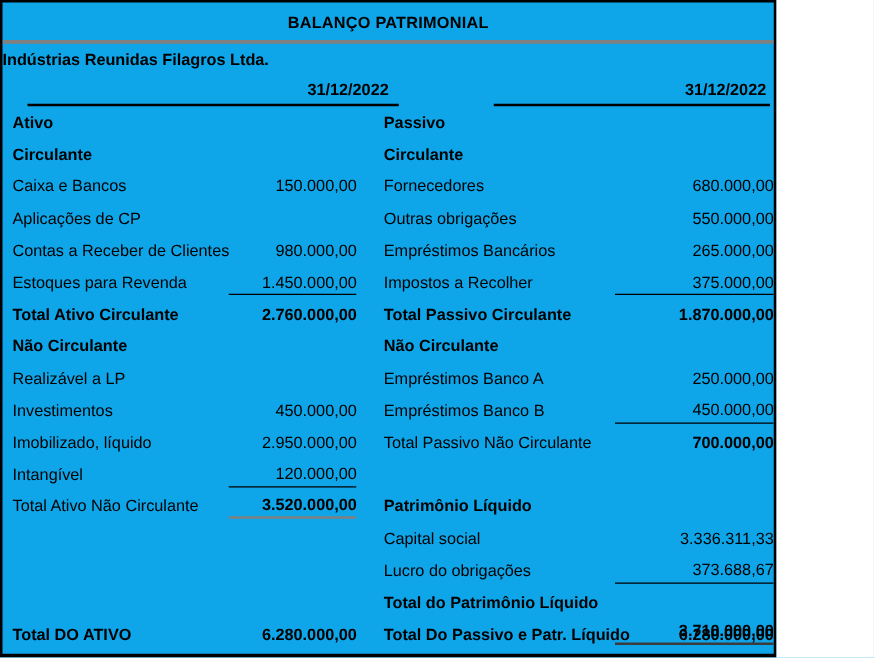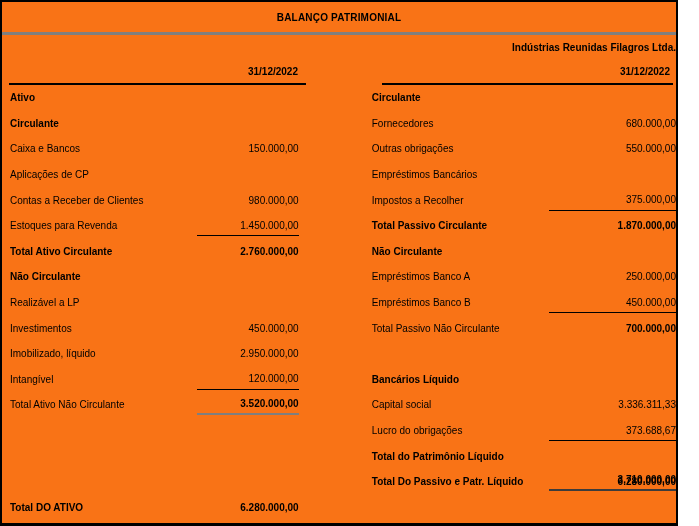--- a/index.html
+++ b/index.html
@@ -1,45 +1,44 @@
 <!DOCTYPE html>
 <html><head>
 <meta charset="utf-8">
 <style>
   html,body{margin:0;padding:0;background:#fff;}
   .sheet{
     position:relative;
-    width:678px;height:526px;
+    width:621px;height:526px;
     box-sizing:border-box;
-    background:#f97316;
+    background:#0ea5e9;
     border:2px solid #000;
     border-bottom-width:3px;
     font-family:"Liberation Sans", sans-serif;
-    font-size:10px;
+    font-size:13px;
     color:#000;
     overflow:hidden;
   }
   .title-bar{
     height:30px;
     border-bottom:3px solid #808080;
     display:flex;align-items:center;justify-content:center;
     font-weight:700;
     letter-spacing:.2px;
   }
   .company-row{
     height:24px;
-    display:flex;align-items:center;justify-content:flex-end;
-    font-weight:700;
-    padding-left:28px;
+    display:flex;align-items:center;justify-content:flex-start;
+    font-weight:700;
   }
   .dates-row{
     height:26px;
     display:flex;
     box-sizing:border-box;
-    padding:0 3px 0 7px;
+    padding:0 3px 0 20px;
   }
   .dates-left{
     width:297px;
     border-bottom:2px solid #000;
     display:flex;align-items:center;justify-content:flex-end;
     padding-right:8px;box-sizing:border-box;
     font-weight:700;
   }
   .dates-gap{width:76px;}
   .dates-right{
@@ -165,33 +164,38 @@
       <div class="row">
         <span class="lbl b">Total DO ATIVO</span>
         <span class="val b">6.280.000,00</span>
       </div>
     </div>
 
     <div class="col-gap"></div>
 
     <div class="col-right">
       <div class="row">
+        <span class="lbl b">Passivo</span>
+        <span class="val"></span>
+      </div>
+      <div class="row">
         <span class="lbl b">Circulante</span>
         <span class="val"></span>
       </div>
       <div class="row">
         <span class="lbl">Fornecedores</span>
         <span class="val">680.000,00</span>
       </div>
       <div class="row">
         <span class="lbl">Outras obrigações</span>
         <span class="val">550.000,00</span>
       </div>
       <div class="row">
         <span class="lbl">Empréstimos Bancários</span>
+        <span class="val">265.000,00</span>
       </div>
       <div class="row">
         <span class="lbl">Impostos a Recolher</span>
         <span class="val u">375.000,00</span>
       </div>
       <div class="row">
         <span class="lbl b">Total Passivo Circulante</span>
         <span class="val b">1.870.000,00</span>
       </div>
       <div class="row">
@@ -208,21 +212,21 @@
       </div>
       <div class="row">
         <span class="lbl">Total Passivo Não Circulante</span>
         <span class="val b">700.000,00</span>
       </div>
       <div class="row">
         <span class="lbl"></span>
         <span class="val"></span>
       </div>
       <div class="row">
-        <span class="lbl b">Bancários Líquido</span>
+        <span class="lbl b">Patrimônio Líquido</span>
         <span class="val"></span>
       </div>
       <div class="row">
         <span class="lbl">Capital social</span>
         <span class="val">3.336.311,33</span>
       </div>
       <div class="row">
         <span class="lbl">Lucro do obrigações</span>
         <span class="val u">373.688,67</span>
       </div>

